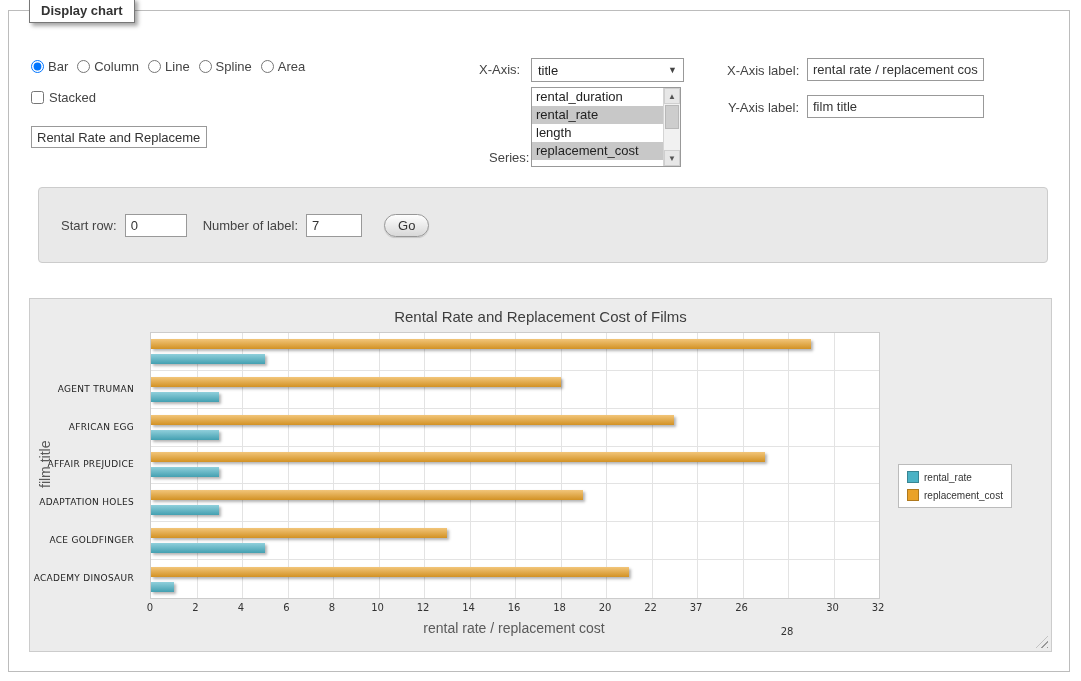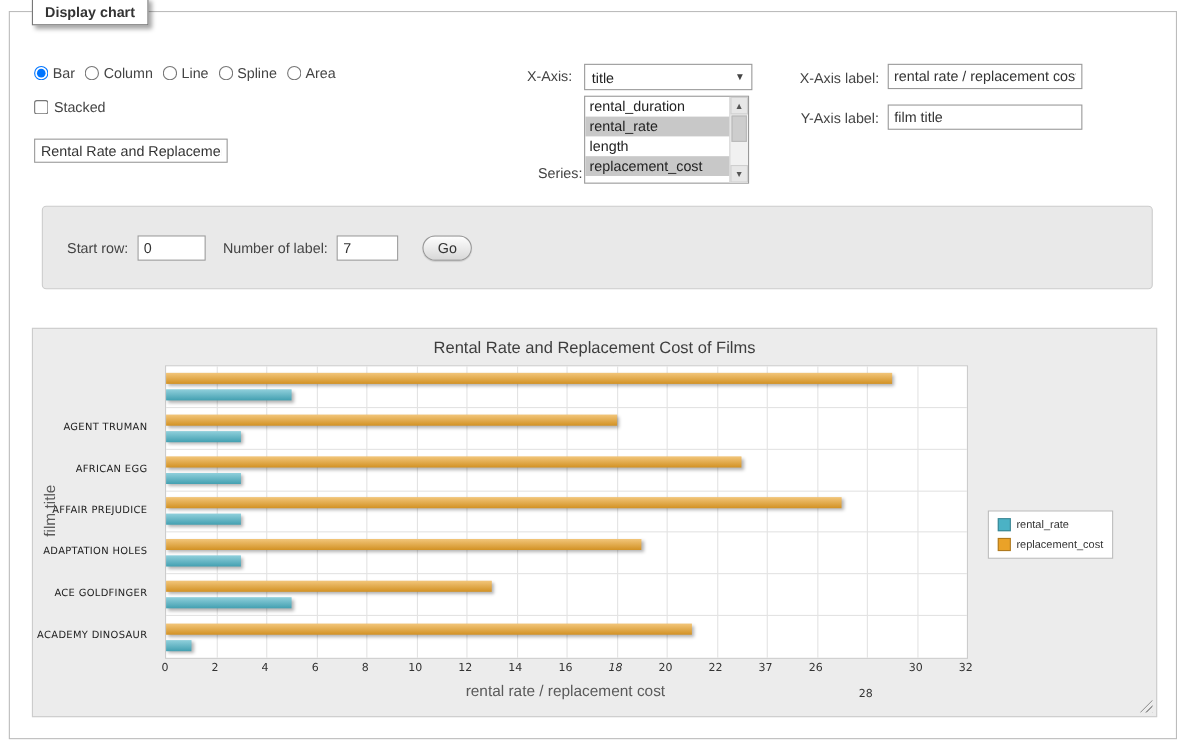--- a/index.html
+++ b/index.html
@@ -185,21 +185,21 @@
     <div class="x-ticks">
         <span class="x-tick" style="left: 0%;">0</span>
         <span class="x-tick" style="left: 6.25%;">2</span>
         <span class="x-tick" style="left: 12.5%;">4</span>
         <span class="x-tick" style="left: 18.75%;">6</span>
         <span class="x-tick" style="left: 25%;">8</span>
         <span class="x-tick" style="left: 31.25%;">10</span>
         <span class="x-tick" style="left: 37.5%;">12</span>
         <span class="x-tick" style="left: 43.75%;">14</span>
         <span class="x-tick" style="left: 50%;">16</span>
-        <span class="x-tick" style="left: 56.25%; font-style: italic;">18</span>
+        <span class="x-tick" style="left: 56.25%;">18</span>
         <span class="x-tick" style="left: 62.5%;">20</span>
         <span class="x-tick" style="left: 68.75%;">22</span>
         <span class="x-tick" style="left: 75%;">37</span>
         <span class="x-tick" style="left: 81.25%;">26</span>
         <span class="x-tick" style="left: 87.5%; margin-top: 24px;">28</span>
         <span class="x-tick" style="left: 93.75%;">30</span>
         <span class="x-tick" style="left: 100%;">32</span>
       </div>
     <div class="x-axis-title">rental rate / replacement cost</div>
     <div class="chart-legend">

